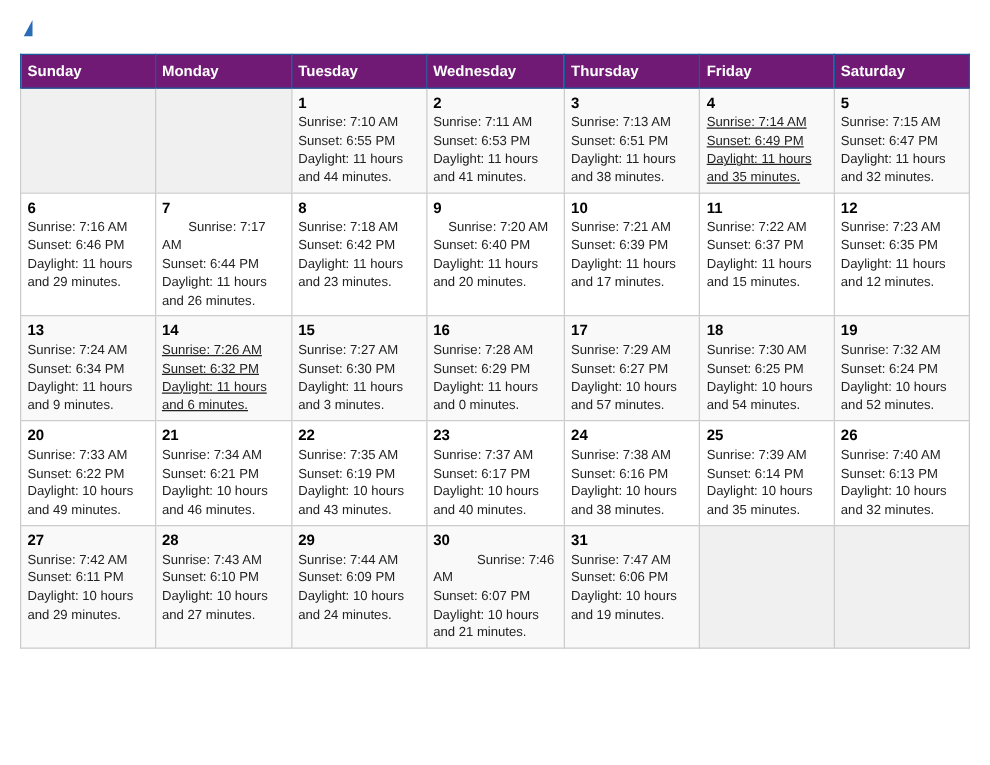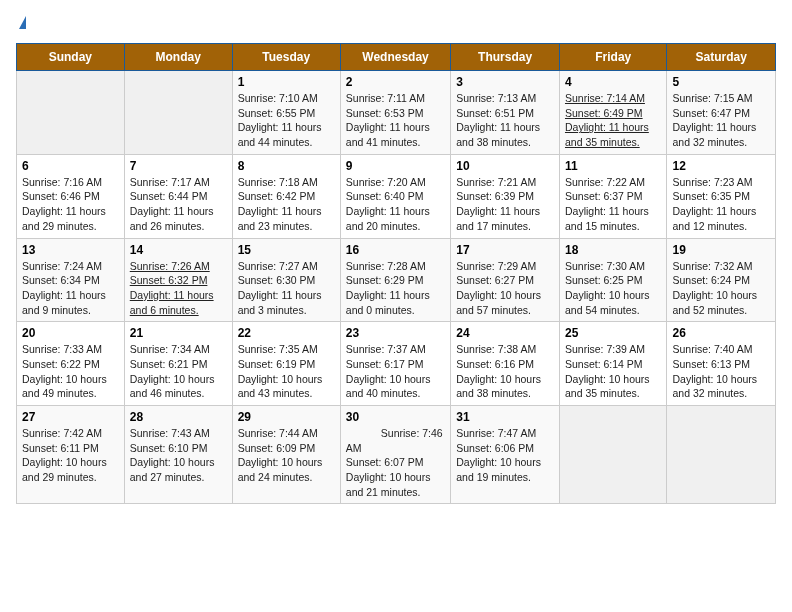--- a/index.html
+++ b/index.html
@@ -37,23 +37,23 @@
       font-size: 15px;
       font-weight: normal;
       color: #444;
     }
     table {
       width: 100%;
       border-collapse: collapse;
       font-size: 11px;
     }
     thead tr th {
-      background-color: #a16207;
+      background-color: #701a75;
       color: #fff;
-      text-align: center;
+      text-align: left;
       padding: 6px 5px;
       font-size: 12px;
       font-weight: bold;
       border: 1px solid #1a5a9a;
     }
     tbody tr td {
       border: 1px solid #ccc;
       padding: 4px 5px;
       vertical-align: top;
       width: 113px;
@@ -129,27 +129,27 @@
 Sunset: 6:49 PM
 Daylight: 11 hours and 35 minutes.</span></td>
         <td><span class="day-num">5</span><span class="day-info" style="white-space: pre-line;">Sunrise: 7:15 AM
 Sunset: 6:47 PM
 Daylight: 11 hours and 32 minutes.</span></td>
       </tr>
       <tr>
         <td><span class="day-num">6</span><span class="day-info" style="white-space: pre-line;">Sunrise: 7:16 AM
 Sunset: 6:46 PM
 Daylight: 11 hours and 29 minutes.</span></td>
-        <td><span class="day-num">7</span><span class="day-info" style="white-space: pre-line;">Sunrise: 7:17 AM
+        <td><span class="day-num">7</span><span class="day-info" style="white-space: pre-line; margin-left: 21px;">Sunrise: 7:17 AM
 Sunset: 6:44 PM
 Daylight: 11 hours and 26 minutes.</span></td>
         <td><span class="day-num">8</span><span class="day-info" style="white-space: pre-line;">Sunrise: 7:18 AM
 Sunset: 6:42 PM
 Daylight: 11 hours and 23 minutes.</span></td>
-        <td><span class="day-num">9</span><span class="day-info" style="white-space: pre-line;">Sunrise: 7:20 AM
+        <td><span class="day-num">9</span><span class="day-info" style="white-space: pre-line; margin-left: 12px;">Sunrise: 7:20 AM
 Sunset: 6:40 PM
 Daylight: 11 hours and 20 minutes.</span></td>
         <td><span class="day-num">10</span><span class="day-info" style="white-space: pre-line;">Sunrise: 7:21 AM
 Sunset: 6:39 PM
 Daylight: 11 hours and 17 minutes.</span></td>
         <td><span class="day-num">11</span><span class="day-info" style="white-space: pre-line;">Sunrise: 7:22 AM
 Sunset: 6:37 PM
 Daylight: 11 hours and 15 minutes.</span></td>
         <td><span class="day-num">12</span><span class="day-info" style="white-space: pre-line;">Sunrise: 7:23 AM
 Sunset: 6:35 PM

